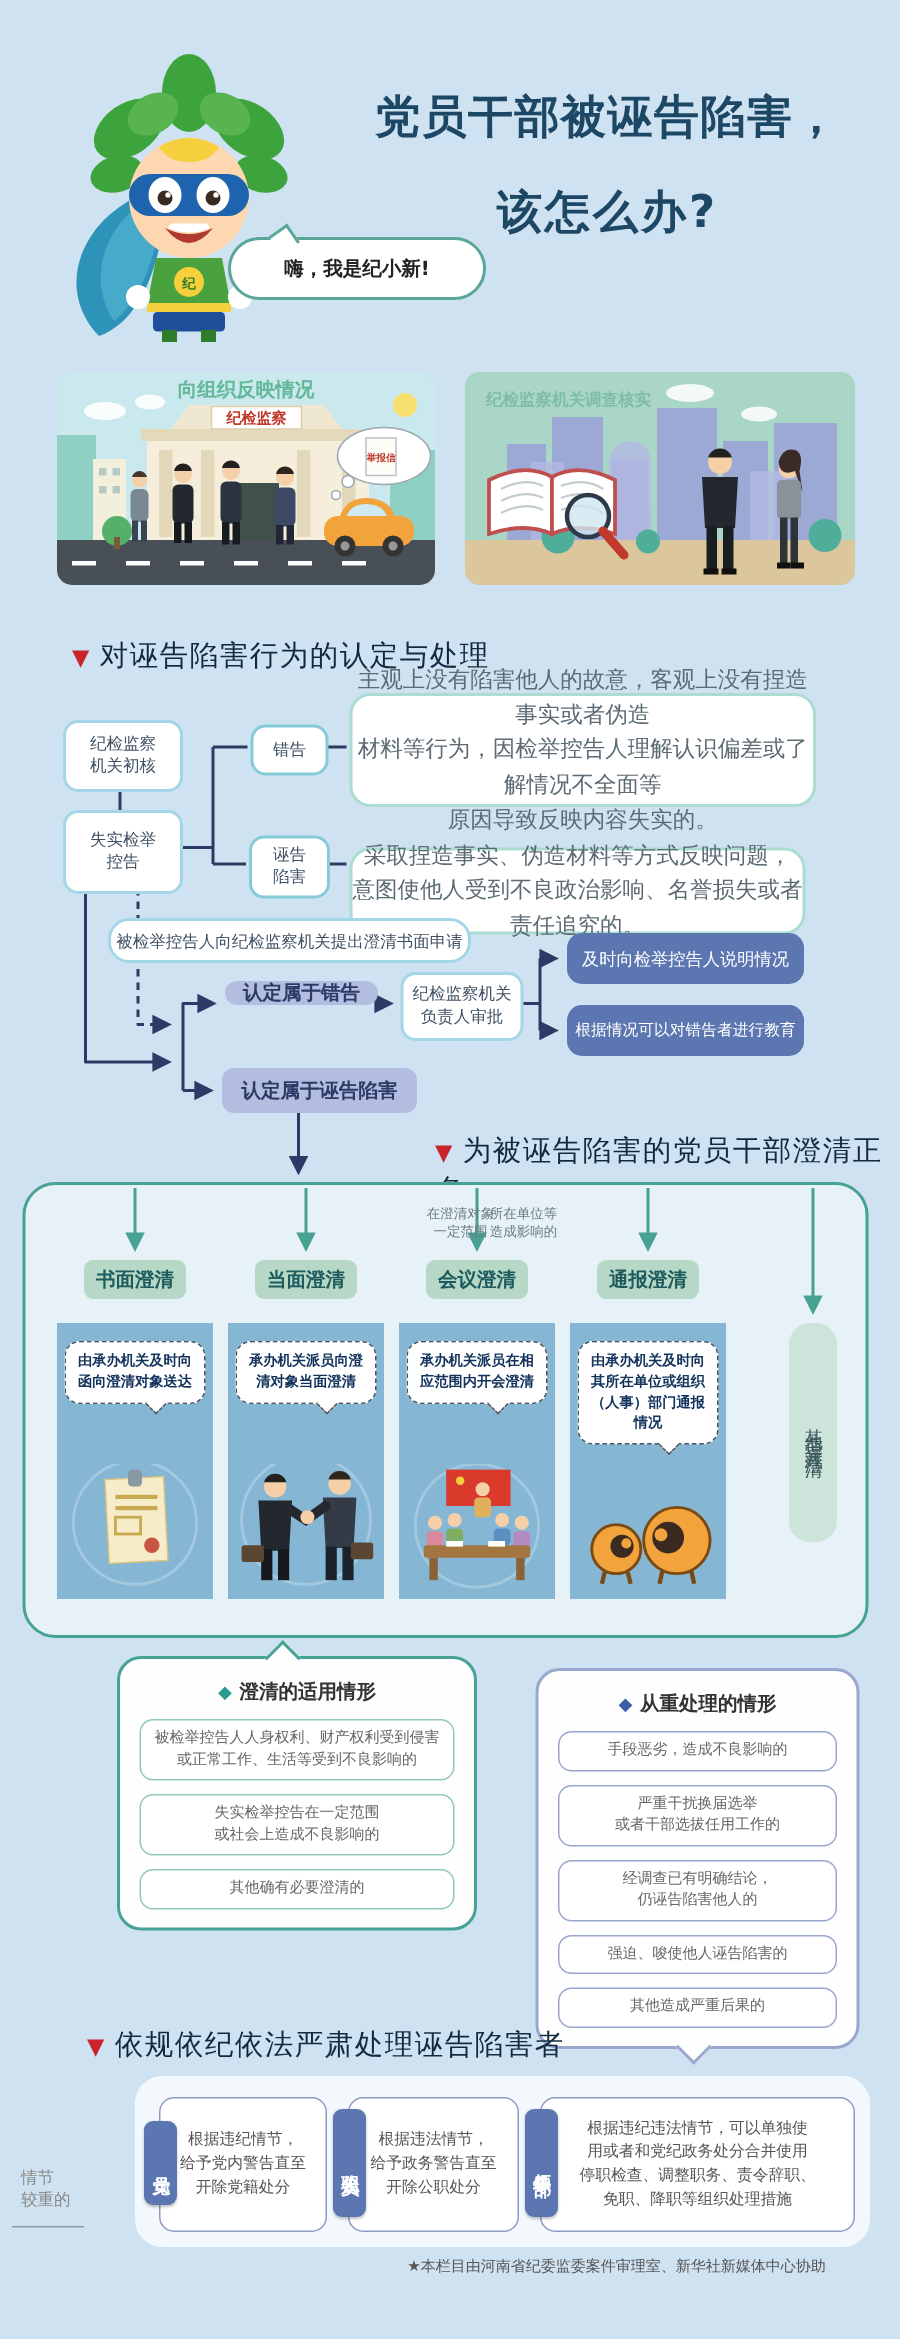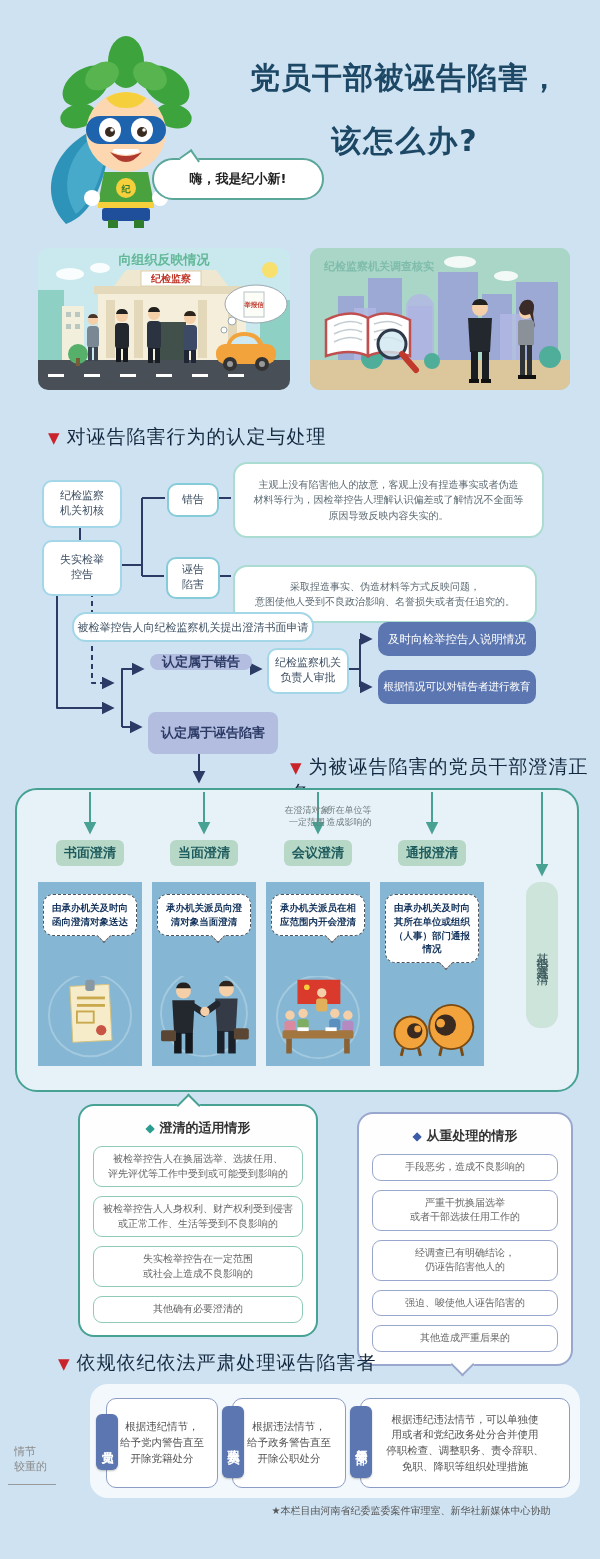--- a/index.html
+++ b/index.html
@@ -20,21 +20,21 @@
   .scene-l{left:38px;top:248px;width:252px;height:142px;background:#c9e9ef;}
   .scene-r{left:310px;top:248px;width:260px;height:142px;background:#a9d6c6;}
   
   .sec-head{font-size:19px;font-weight:400;color:#13293f;letter-spacing:1px;}
   .sec-head .tri{color:#c9242b;margin-right:6px;font-size:15px;}
   
   .fbox{background:#fff;border:2px solid #a3d7e8;border-radius:10px;display:flex;align-items:center;
         justify-content:center;text-align:center;font-size:11px;color:#3f5163;line-height:1.35;}
   .fbox.teal{border-color:#86cbd8;}
   .desc{background:#fff;border:2px solid #abdcd2;border-radius:14px;display:flex;align-items:center;
-        justify-content:center;text-align:center;font-size:10px;color:#5c6b73;line-height:1.55;}
+        justify-content:center;text-align:center;font-size:15px;color:#5c6b73;line-height:1.55;}
   .pillw{background:#fff;border:2px solid #a3d7e8;border-radius:14px;display:flex;align-items:center;
         justify-content:center;font-size:11px;color:#3f5163;}
   .lav{background:#b3bddf;border-radius:8px;display:flex;align-items:center;justify-content:center;
         font-size:13px;font-weight:bold;color:#2c3a66;}
   .dblue{background:#5b76b0;border-radius:10px;display:flex;align-items:center;justify-content:center;
         color:#fff;text-align:center;}
   
   .c2{left:15px;top:788px;width:560px;height:300px;background:#e7f1f8;border:2.5px solid #47a294;border-radius:22px;}
   .note{font-size:9px;color:#6d7d7d;line-height:1.35;text-align:center;}
   .gpill{background:#b7d8c6;border-radius:6px;display:flex;align-items:center;justify-content:center;
@@ -291,21 +291,21 @@
 材料等行为，因检举控告人理解认识偏差或了解情况不全面等
 原因导致反映内容失实的。</div>
   <div class="abs desc pre" style="left:233px;top:565px;width:300px;height:54px;">采取捏造事实、伪造材料等方式反映问题，
 意图使他人受到不良政治影响、名誉损失或者责任追究的。</div>
   <div class="abs pillw" style="left:72px;top:612px;width:238px;height:26px;">被检举控告人向纪检监察机关提出澄清书面申请</div>
   <div class="abs lav" style="left:150px;top:654px;width:102px;height:16px;">认定属于错告</div>
   <div class="abs fbox pre" style="left:267px;top:648px;width:78px;height:42px;">纪检监察机关
 负责人审批</div>
   <div class="abs dblue" style="left:378px;top:622px;width:158px;height:34px;font-size:11.5px;">及时向检举控告人说明情况</div>
   <div class="abs dblue" style="left:378px;top:670px;width:158px;height:34px;font-size:10.5px;">根据情况可以对错告者进行教育</div>
-  <div class="abs lav" style="left:148px;top:712px;width:130px;height:42px;">认定属于诬告陷害</div>
+  <div class="abs lav" style="left:148px;top:712px;width:130px;height:30px;">认定属于诬告陷害</div>
 
   <div class="abs sec-head" style="left:290px;top:754px;">
     <span class="tri">▼</span><span>为被诬告陷害的党员干部澄清正名</span>
   </div>
 
   <div class="abs c2">
     <svg class="abs" style="left:0;top:0;" width="560" height="300" viewBox="0 0 560 300">
       <defs>
         <marker id="arrT" viewBox="0 0 10 10" refX="8" refY="5" markerWidth="6.5" markerHeight="6.5" orient="auto">
           <path d="M0,0 L10,5 L0,10 z" fill="#47a294"></path>
@@ -413,22 +413,20 @@
     <div class="abs vpill">
       <span class="vtext">其他适宜方式澄清</span>
     </div>
   </div>
 
   <div class="abs cond teal-b" style="left:78px;top:1104px;width:236px;">
     <div class="tail-up"></div>
     <div class="cond-title">
       <span class="dia t">◆</span><span>澄清的适用情形</span>
     </div>
-    <div class="cond-item pre">被检举控告人在换届选举、选拔任用、
-评先评优等工作中受到或可能受到影响的</div>
     <div class="cond-item pre">被检举控告人人身权利、财产权利受到侵害
 或正常工作、生活等受到不良影响的</div>
     <div class="cond-item pre">失实检举控告在一定范围
 或社会上造成不良影响的</div>
     <div class="cond-item pre">其他确有必要澄清的</div>
   </div>
 
   <div class="abs cond blue-b" style="left:357px;top:1112px;width:212px;">
     <div class="tail-down"></div>
     <div class="cond-title">

